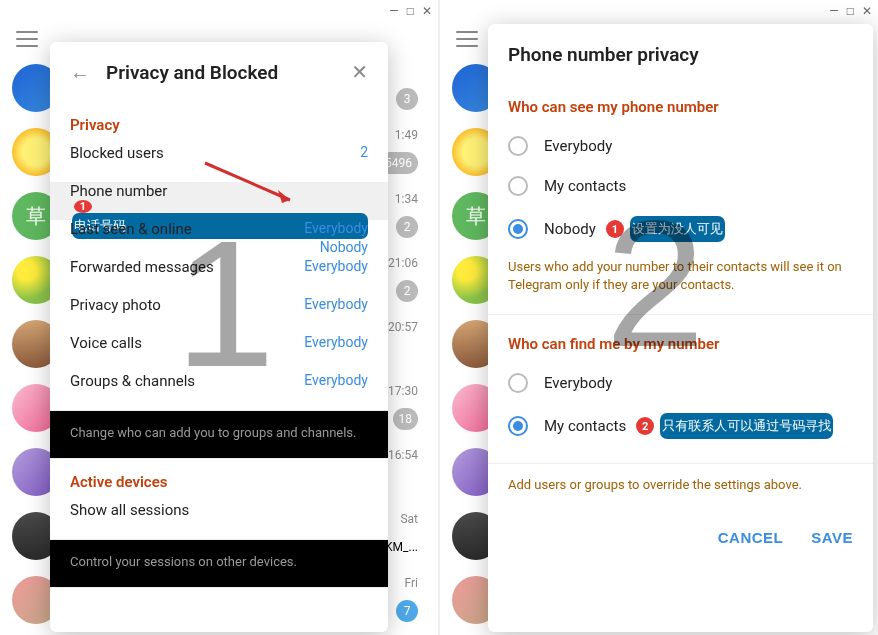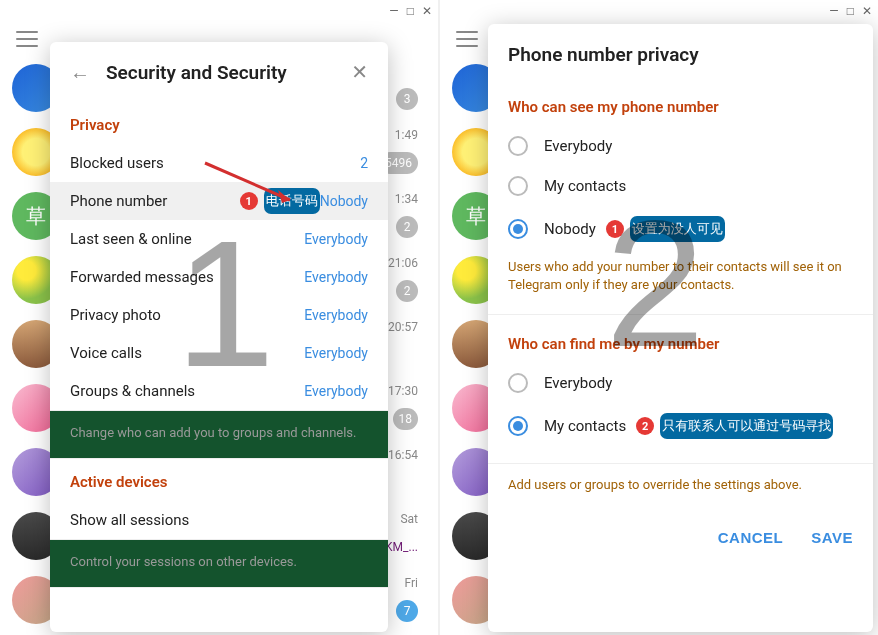--- a/index.html
+++ b/index.html
@@ -15,21 +15,21 @@
 .topbar { height: 34px; display: flex; align-items: center; padding: 0 16px; }
 .menu-icon { width: 22px; height: 16px; display: flex; flex-direction: column; justify-content: space-between; }
 .menu-icon span { height: 2px; background: #888; border-radius: 1px; }
 
 .chatlist { position: absolute; top: 56px; left: 0; right: 0; bottom: 0; padding: 0 8px; }
 .chat-item { height: 64px; display: flex; align-items: center; position: relative; }
 .avatar { width: 48px; height: 48px; border-radius: 50%; margin-left: 4px; flex-shrink: 0; }
 .chat-meta { position: absolute; right: 12px; top: 8px; font-size: 12px; color: #888; }
 .chat-badge { position: absolute; right: 12px; bottom: 10px; min-width: 22px; height: 22px; border-radius: 11px; background: #bbb; color: #fff; font-size: 12px; display: flex; align-items: center; justify-content: center; padding: 0 6px; }
 .chat-badge.blue { background: #4fa9e8; }
-.chat-badge.txt { background: none; color: #701a75; padding:0; }
+.chat-badge.txt { background: none; color: #000000; padding:0; }
 
 .av-blue { background: linear-gradient(135deg,#1e63d6,#3a8de0); }
 .av-yellow { background: radial-gradient(circle,#fff176 40%,#fbc02d 70%); }
 .av-green { background: #5fb85f; color:#fff; display:flex; align-items:center; justify-content:center; font-size:20px; }
 .av-dandelion { background: radial-gradient(circle at 30% 30%,#ffeb3b 20%,#8bc34a 60%); }
 .av-man { background: linear-gradient(#d4a574,#8b5a3c); }
 .av-pink { background: linear-gradient(135deg,#f8bbd0,#f06292); }
 .av-purple { background: linear-gradient(135deg,#b39ddb,#7e57c2); }
 .av-girl { background: linear-gradient(#4a4a4a,#2a2a2a); }
 .av-kiss { background: linear-gradient(135deg,#ef9a9a,#c2a886); }
@@ -37,25 +37,25 @@
 .modal { position: absolute; background: #fff; border-radius: 6px; box-shadow: 0 4px 24px rgba(0,0,0,0.25); overflow: hidden; }
 .modal-left { left: 50px; top: 42px; width: 338px; height: 590px; }
 .modal-right { left: 488px; top: 24px; width: 385px; height: 608px; }
 
 .modal-header { height: 60px; display: flex; align-items: center; padding: 0 20px; }
 .back-arrow { font-size: 20px; color: #888; margin-right: 16px; }
 .modal-title { font-size: 19px; font-weight: 600; color: #222; flex: 1; }
 .close-x { font-size: 20px; color: #888; }
 
 .section-title { font-size: 15px; font-weight: 600; color: #c2410c; padding: 14px 20px 10px; }
-.setting-row { height: 38px; display: flex; align-items: center; padding: 0 20px; font-size: 15px; color: #222; }
-.setting-row.hl { background: #f0f0f0; }
+.setting-row { height: 38px; display: flex; padding: 0 20px; font-size: 15px; color: #222; }
+.setting-row.hl { background: #f0f0f0; flex-direction: column; }
 .setting-label { flex: 1; }
 .setting-value { color: #3a8de0; font-size: 14px; }
-.section-footer { padding: 14px 20px 18px; font-size: 13px; color: #999; background: #14532d; border-top: 1px solid #eee; border-bottom: 1px solid #eee; }
+.section-footer { padding: 14px 20px 18px; font-size: 13px; color: #999; background: #000000; border-top: 1px solid #eee; border-bottom: 1px solid #eee; }
 
 .radio-row { display: flex; align-items: center; padding: 10px 20px; font-size: 15px; color: #222; }
 .radio { width: 20px; height: 20px; border: 2px solid #bbb; border-radius: 50%; margin-right: 16px; display: flex; align-items: center; justify-content: center; flex-shrink:0; }
 .radio.checked { border-color: #3a8de0; }
 .radio.checked::after { content:''; width: 10px; height: 10px; background: #3a8de0; border-radius: 50%; }
 .radio-note { padding: 6px 20px 14px; font-size: 13px; color: #a16207; line-height:1.4; }
 
 .modal-footer { display: flex; justify-content: flex-end; padding: 20px; gap: 28px; }
 .modal-footer button { background:none; border:none; color:#3a8de0; font-size:15px; font-weight:600; letter-spacing:0.5px; }
 
@@ -189,21 +189,21 @@
         <div class="chat-meta">Fri</div>
         <div class="chat-badge blue">7</div>
       </div>
       <div class="chat-item"></div>
     </div>
 </div>
 
 <div class="modal modal-left">
   <div class="modal-header">
     <span class="back-arrow">←</span>
-    <span class="modal-title">Security and Security</span>
+    <span class="modal-title">Privacy and Blocked</span>
     <span class="close-x">✕</span>
   </div>
   <div class="section-title">Privacy</div>
 
   <div class="setting-row">
     <span class="setting-label">Blocked users</span>
     <span class="setting-value">2</span>
   </div>
   <div class="setting-row hl">
     <span class="setting-label">Phone number</span>

